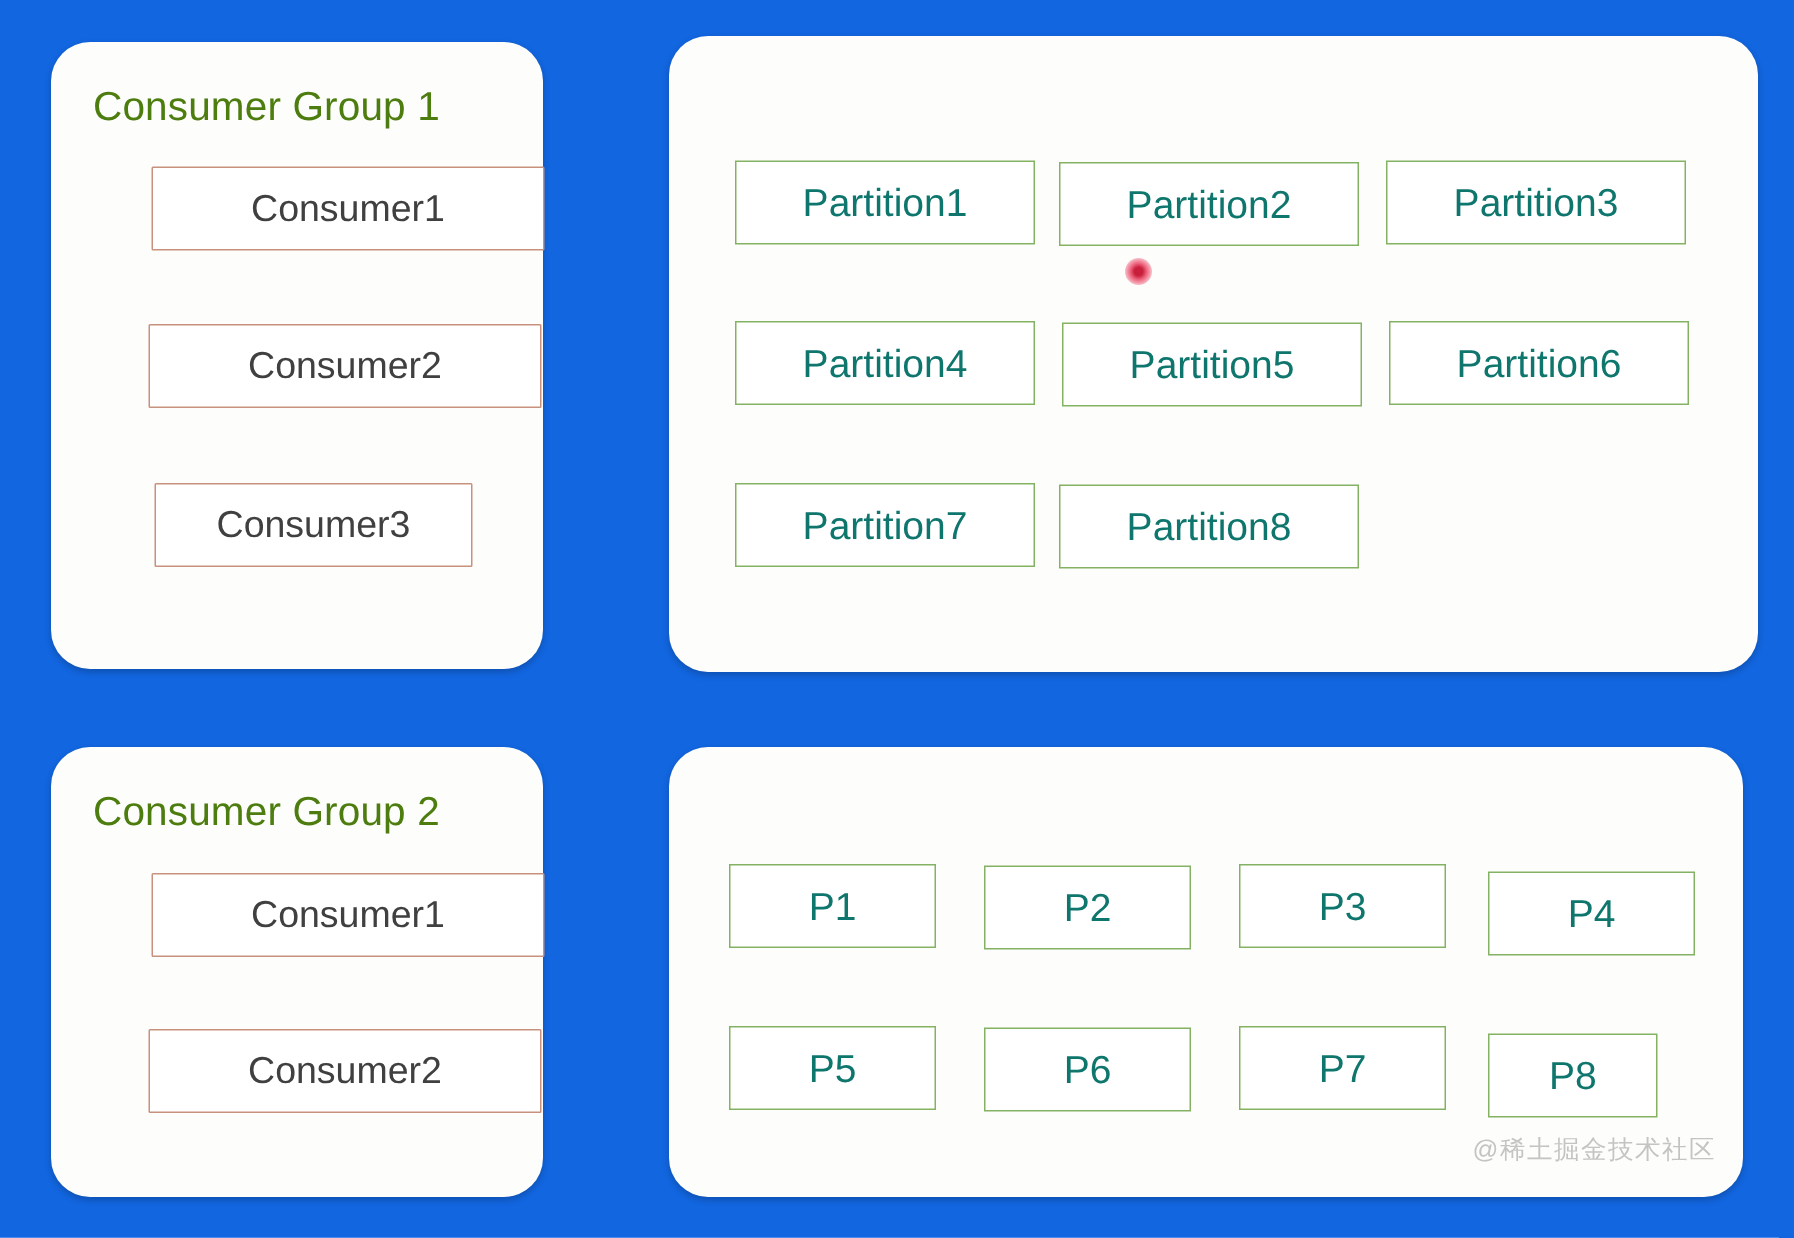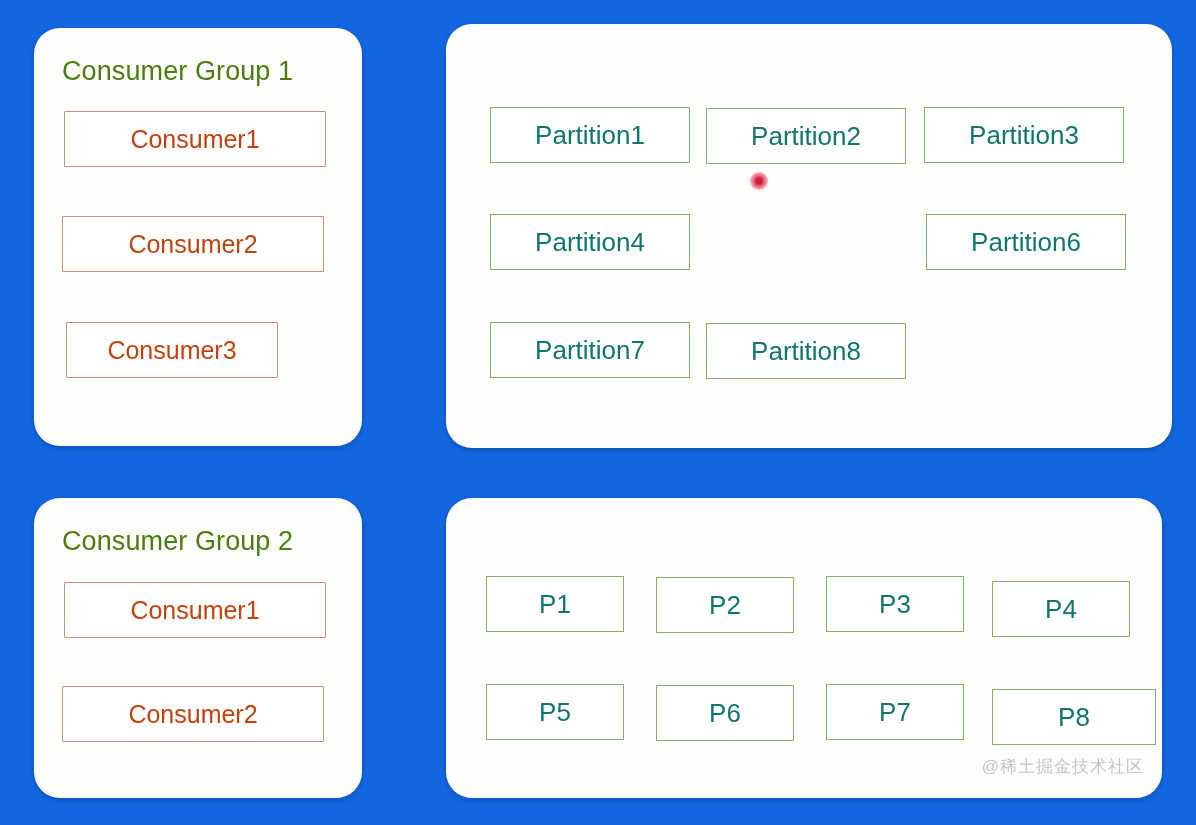--- a/index.html
+++ b/index.html
@@ -48,22 +48,23 @@
   
   .consumer-box {
     position: absolute;
     background: #ffffff;
     border: 1.5px solid #c8917e;
     border-radius: 1px;
     display: flex;
     align-items: center;
     justify-content: center;
     font-size: 25px;
-    color: #c2410c;
+    color: #404040;
     box-sizing: border-box;
+    margin-left: 37px;
   }
 
   
   #cg1-consumer1 { left: 30px; top: 83px;  width: 262px; height: 56px; }
   #cg1-consumer2 { left: 28px; top: 188px; width: 262px; height: 56px; }
   #cg1-consumer3 { left: 32px; top: 294px; width: 212px; height: 56px; }
 
   
   #cg2-consumer1 { left: 30px; top: 84px;  width: 262px; height: 56px; }
   #cg2-consumer2 { left: 28px; top: 188px; width: 262px; height: 56px; }
@@ -94,21 +95,21 @@
   #p8 { left: 260px; top: 299px; width: 200px; height: 56px; }
 
   
   #sp1 { left: 40px;  top: 78px;  width: 138px; height: 56px; }
   #sp2 { left: 210px; top: 79px;  width: 138px; height: 56px; }
   #sp3 { left: 380px; top: 78px;  width: 138px; height: 56px; }
   #sp4 { left: 546px; top: 83px;  width: 138px; height: 56px; }
   #sp5 { left: 40px;  top: 186px; width: 138px; height: 56px; }
   #sp6 { left: 210px; top: 187px; width: 138px; height: 56px; }
   #sp7 { left: 380px; top: 186px; width: 138px; height: 56px; }
-  #sp8 { left: 546px; top: 191px; width: 164px; height: 56px; }
+  #sp8 { left: 546px; top: 191px; width: 113px; height: 56px; }
 
   
   #cursor-marker {
     position: absolute;
     left: 750px;
     top: 172px;
     width: 18px;
     height: 18px;
     border-radius: 50%;
     background: radial-gradient(circle at 50% 50%,
@@ -141,20 +142,21 @@
     <div class="consumer-box" id="cg1-consumer1">Consumer1</div>
     <div class="consumer-box" id="cg1-consumer2">Consumer2</div>
     <div class="consumer-box" id="cg1-consumer3">Consumer3</div>
   </div>
 
   <div class="card" id="card-top-partitions">
     <div class="partition-box" id="p1">Partition1</div>
     <div class="partition-box" id="p2">Partition2</div>
     <div class="partition-box" id="p3">Partition3</div>
     <div class="partition-box" id="p4">Partition4</div>
+    <div class="partition-box" id="p5">Partition5</div>
     <div class="partition-box" id="p6">Partition6</div>
     <div class="partition-box" id="p7">Partition7</div>
     <div class="partition-box" id="p8">Partition8</div>
   </div>
 
   <div class="card" id="card-cg2">
     <div class="group-title" id="cg2-title">Consumer Group 2</div>
 
     <div class="consumer-box" id="cg2-consumer1">Consumer1</div>
     <div class="consumer-box" id="cg2-consumer2">Consumer2</div>

